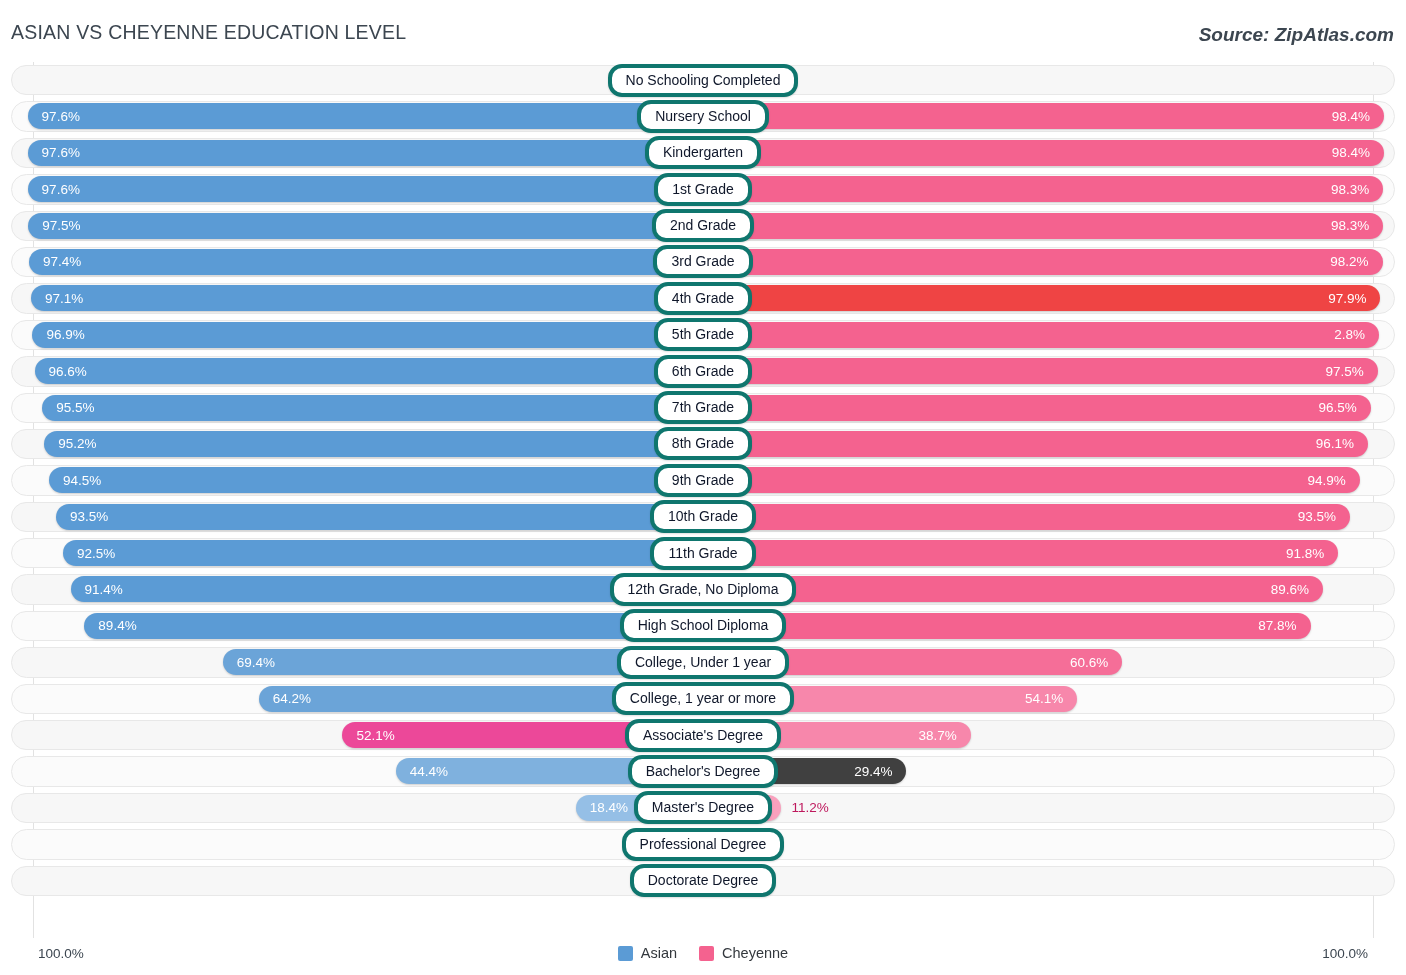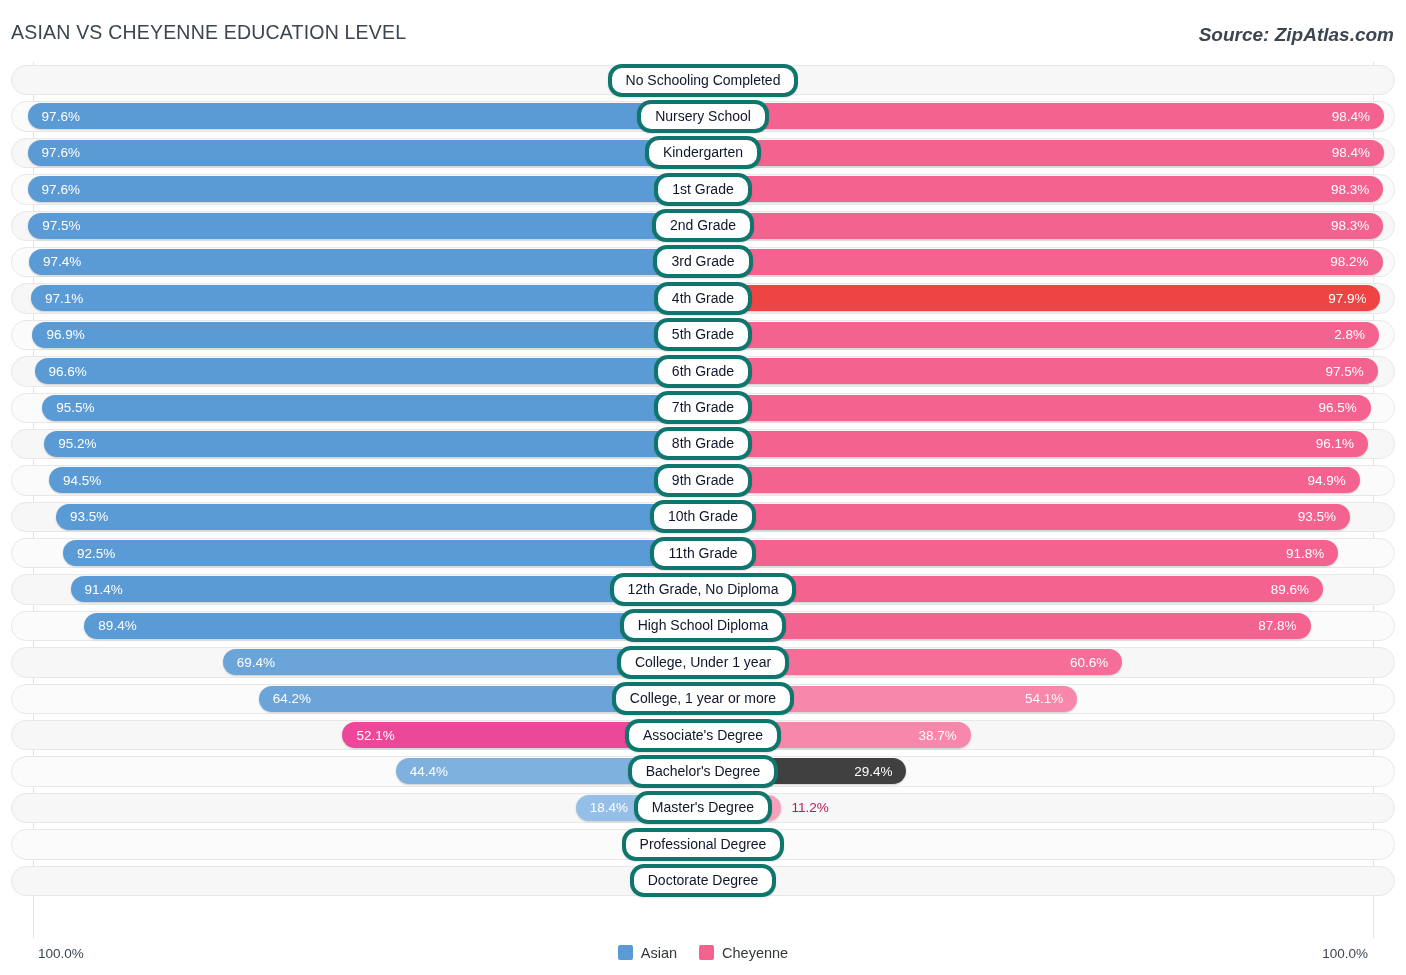--- a/index.html
+++ b/index.html
@@ -78,21 +78,21 @@
   }
 
   
   .footer { position:absolute; left:0; top:938px; width:1406px; height:37px; }
   .axis-left  { position:absolute; left:38px; top:8px; font-size:13.5px; color:#3c4650; }
   .axis-right { position:absolute; right:38px; top:8px; font-size:13.5px; color:#3c4650; }
   .legend {
     position:absolute; left:0; right:0; top:7px;
     display:flex; align-items:center; justify-content:center; gap:22px;
   }
-  .lgitem { display:flex; align-items:flex-start; gap:8px; }
+  .lgitem { display:flex; align-items:center; gap:8px; }
   .swatch { width:15px; height:15px; border-radius:2px; }
   .lglabel { font-size:14.5px; color:#33383d; }
 </style>
 </head>
 <body>
 
 <div class="page">
 
   <div class="header">
     <div class="title">ASIAN VS CHEYENNE EDUCATION LEVEL</div>

